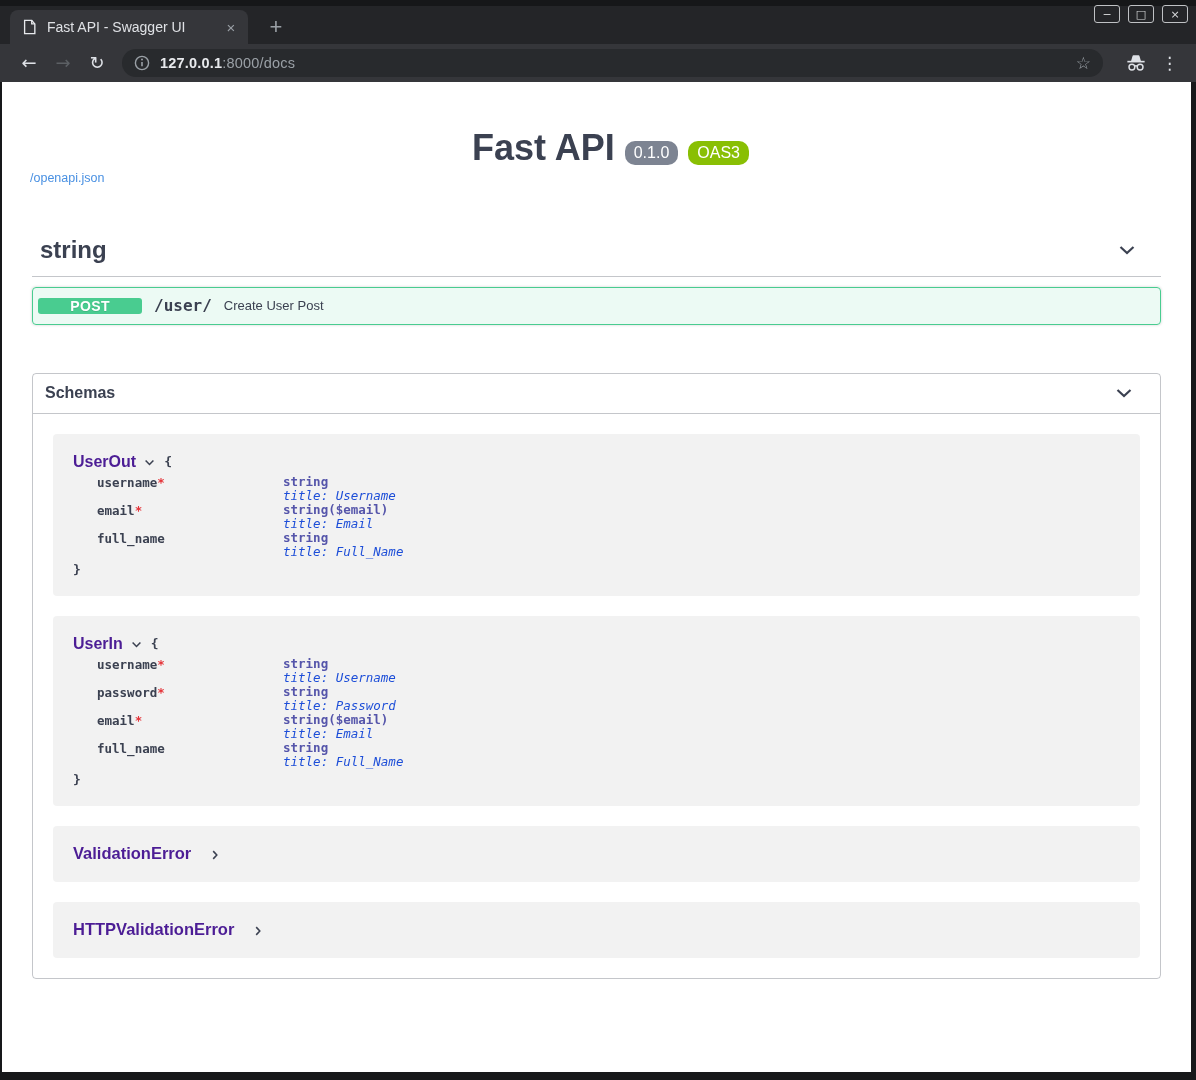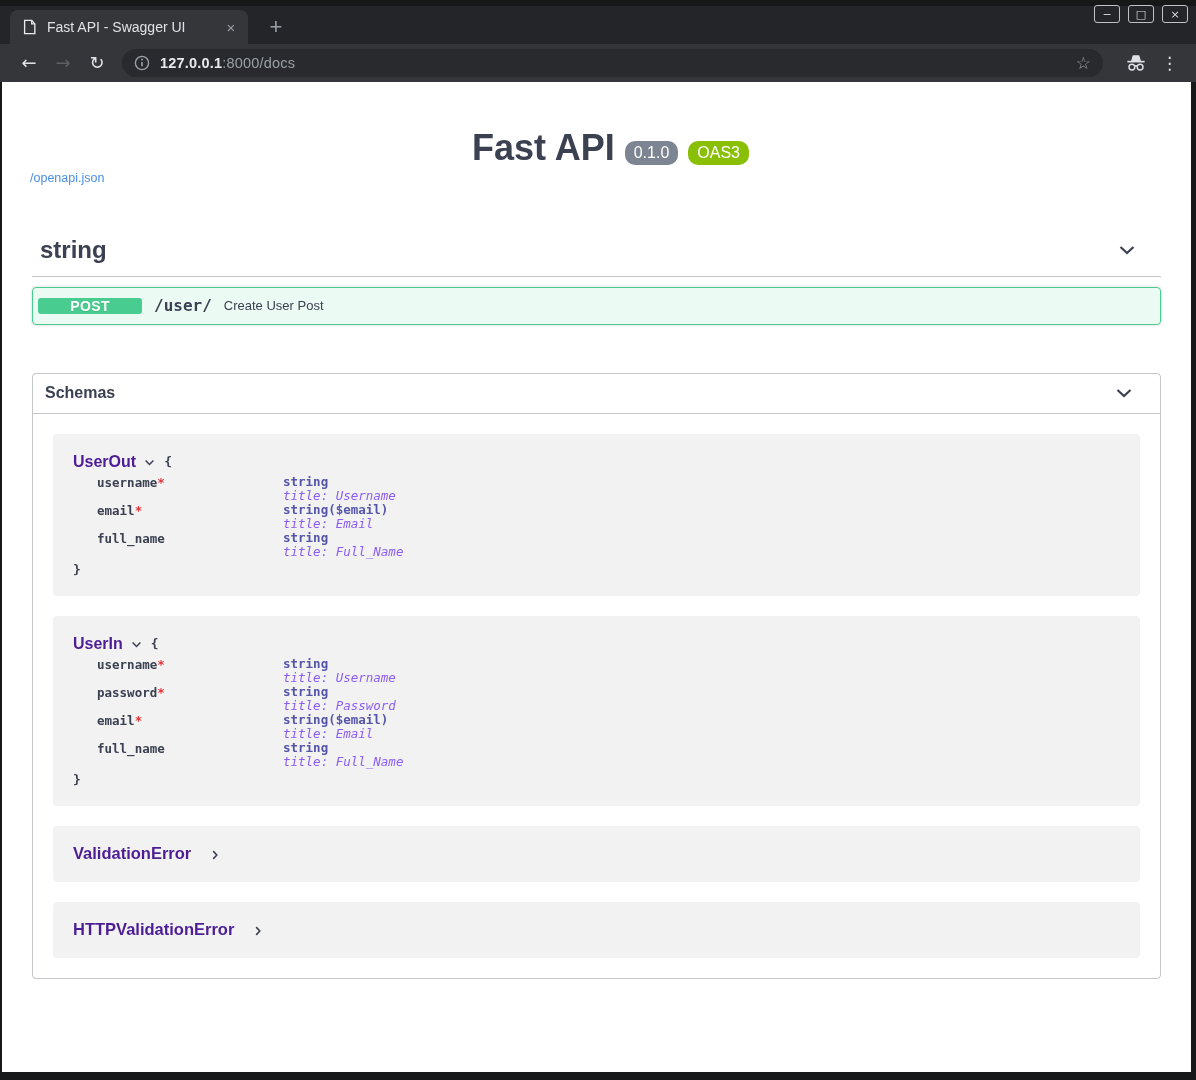--- a/index.html
+++ b/index.html
@@ -122,21 +122,21 @@
     font-size:13px; color:#3b4151; margin-left:4px; }
   .props { margin:4px 0 0 24px; }
   .prop-row { display:flex;gap:36px; }
   .prop-name {
     width:150px; font-family:"DejaVu Sans Mono", monospace; font-weight:700;
     font-size:12.5px; color:#3b4151; line-height:14px; padding-top:1px;
   }
   .star { color:#e5353a; }
   .prop-def { font-family:"DejaVu Sans Mono", monospace; font-size:12.5px; line-height:14px; }
   .prop-type { color:#5555aa; font-weight:700; }
-  .prop-title-line { color:#8b5cf6; font-style:italic; }
+  .prop-title-line { color:#1d4ed8; font-style:italic; }
   .brace-close { font-family:"DejaVu Sans Mono", monospace; font-weight:700;
     font-size:13px; color:#3b4151; margin-top:3px; }
 
   .model-box.collapsed { height:56px; padding:0 20px; display:flex; align-items:center; }
   .model-box.collapsed .model-title { font-size:16.5px; }
   .collapsed-chevron { margin-left:18px; margin-top:2px; cursor:pointer; }
 </style>
 </head>
 <body>
 

